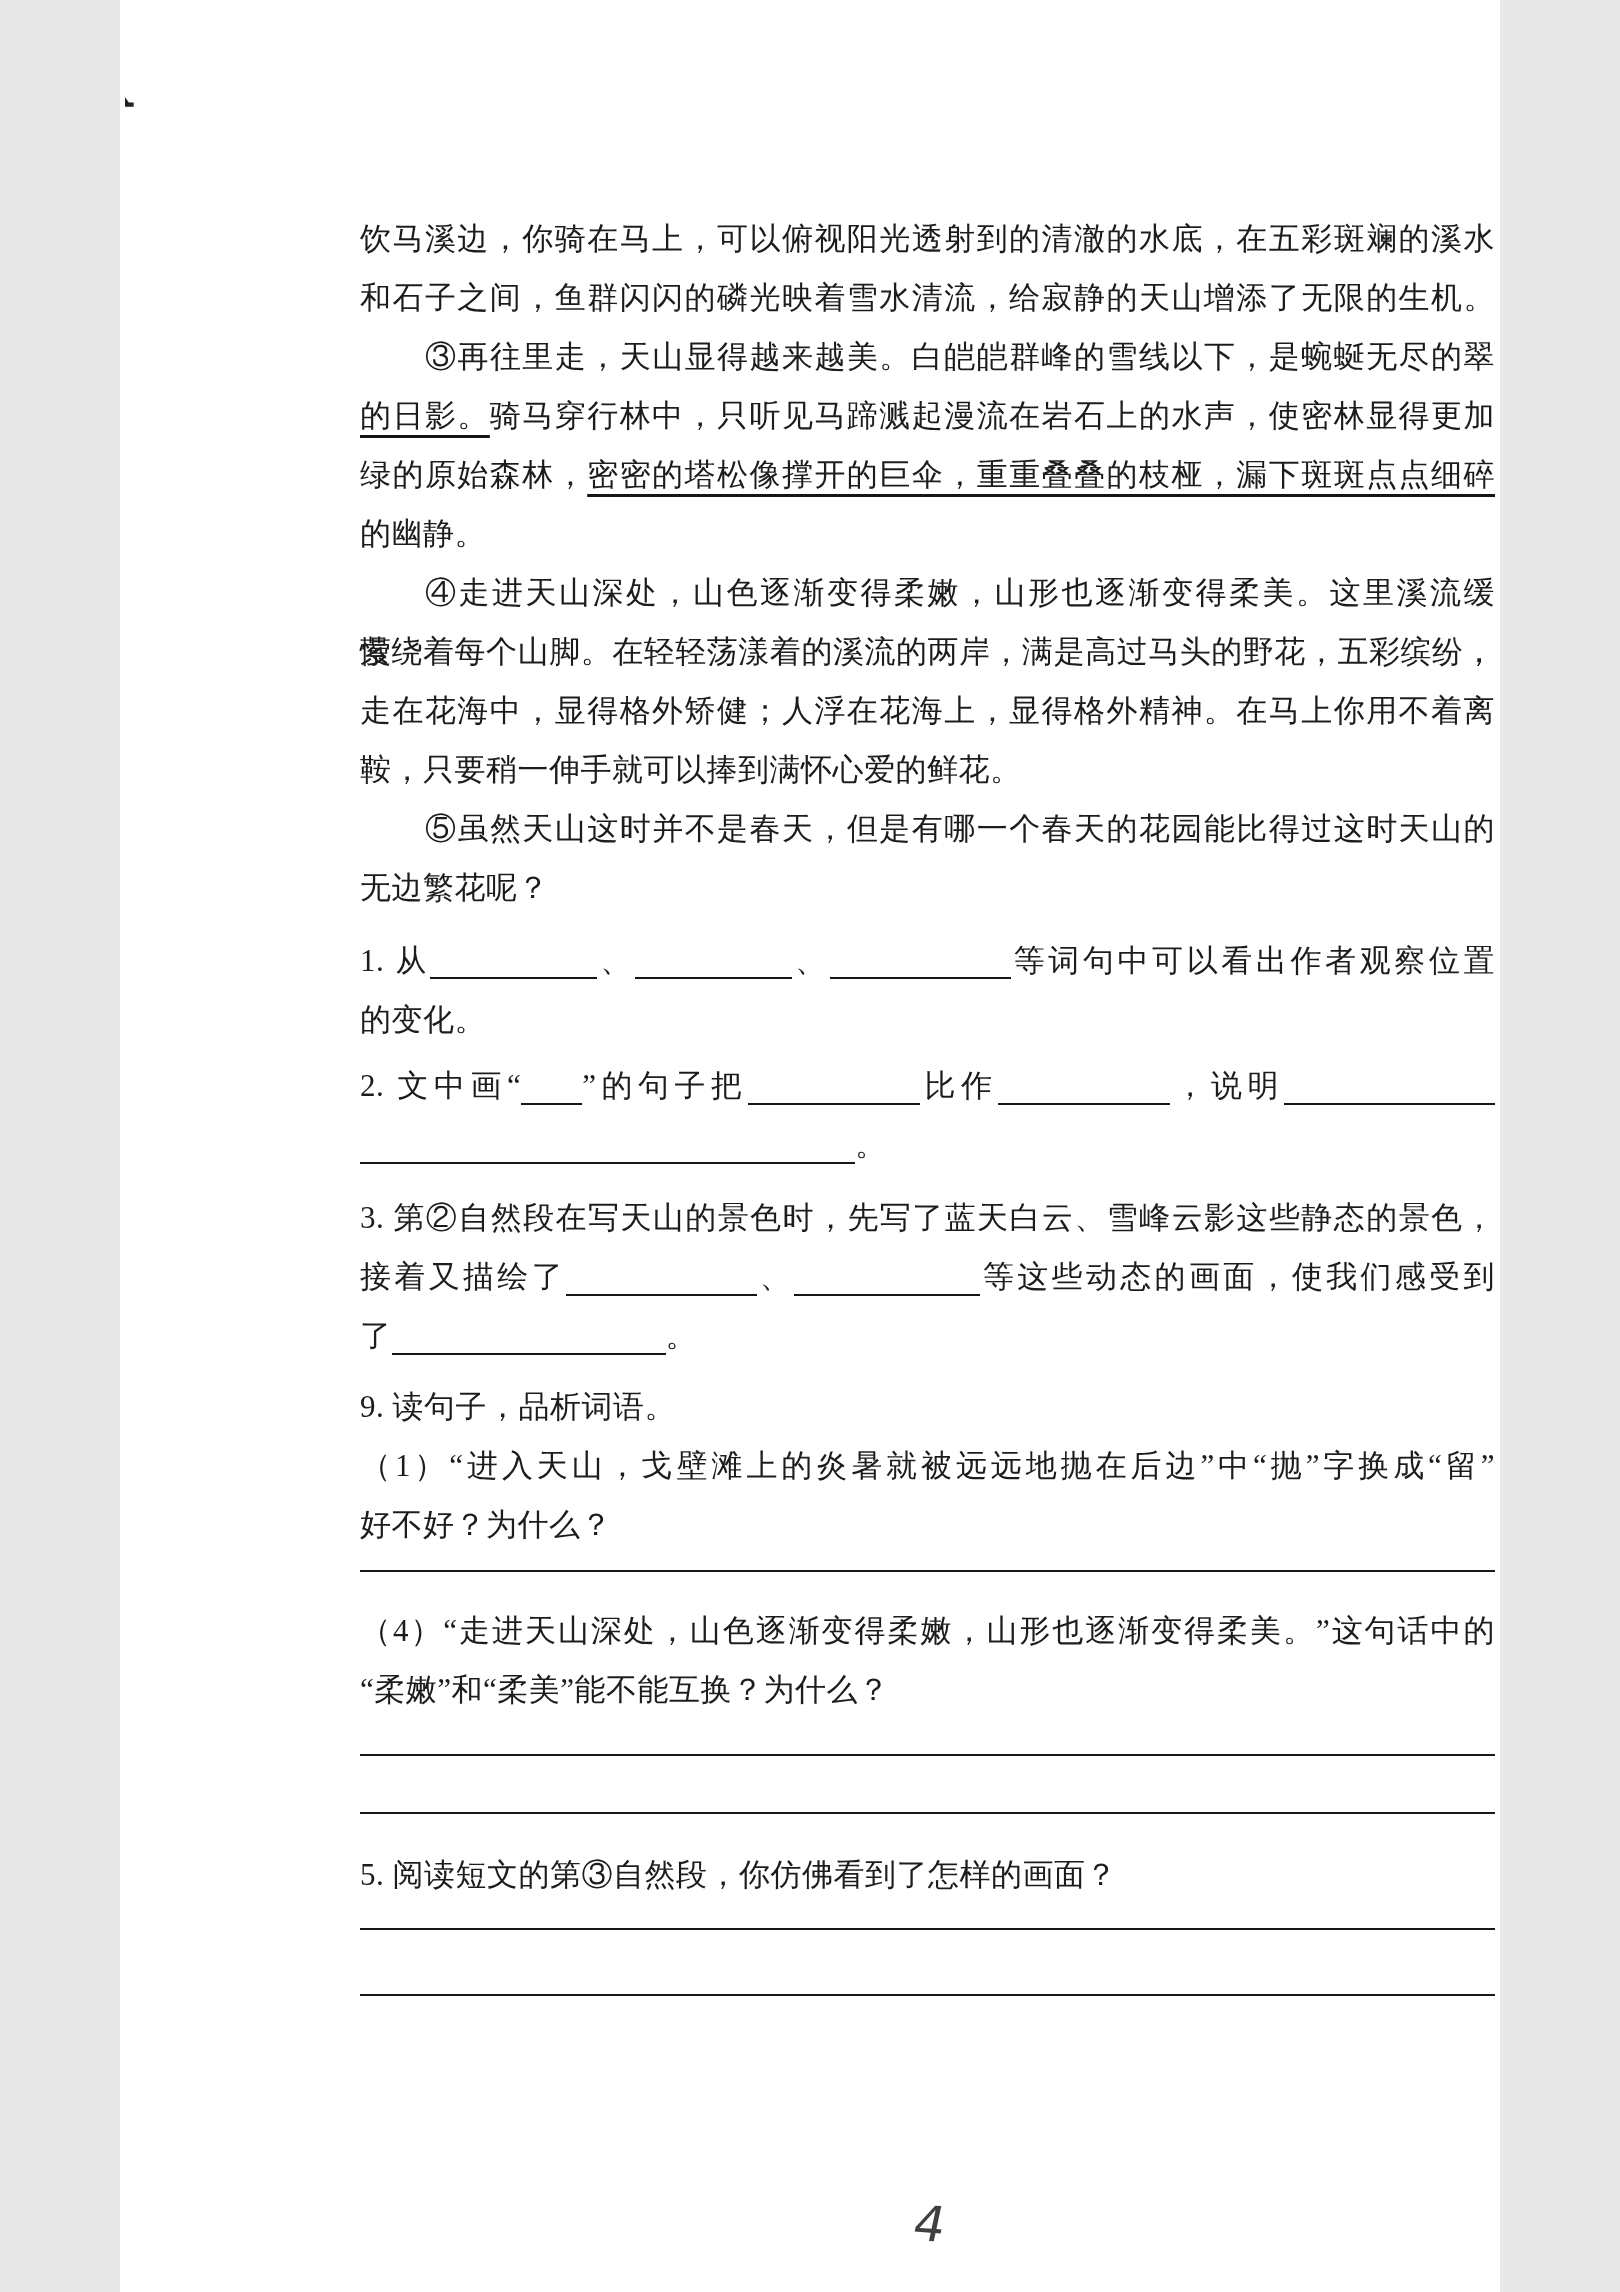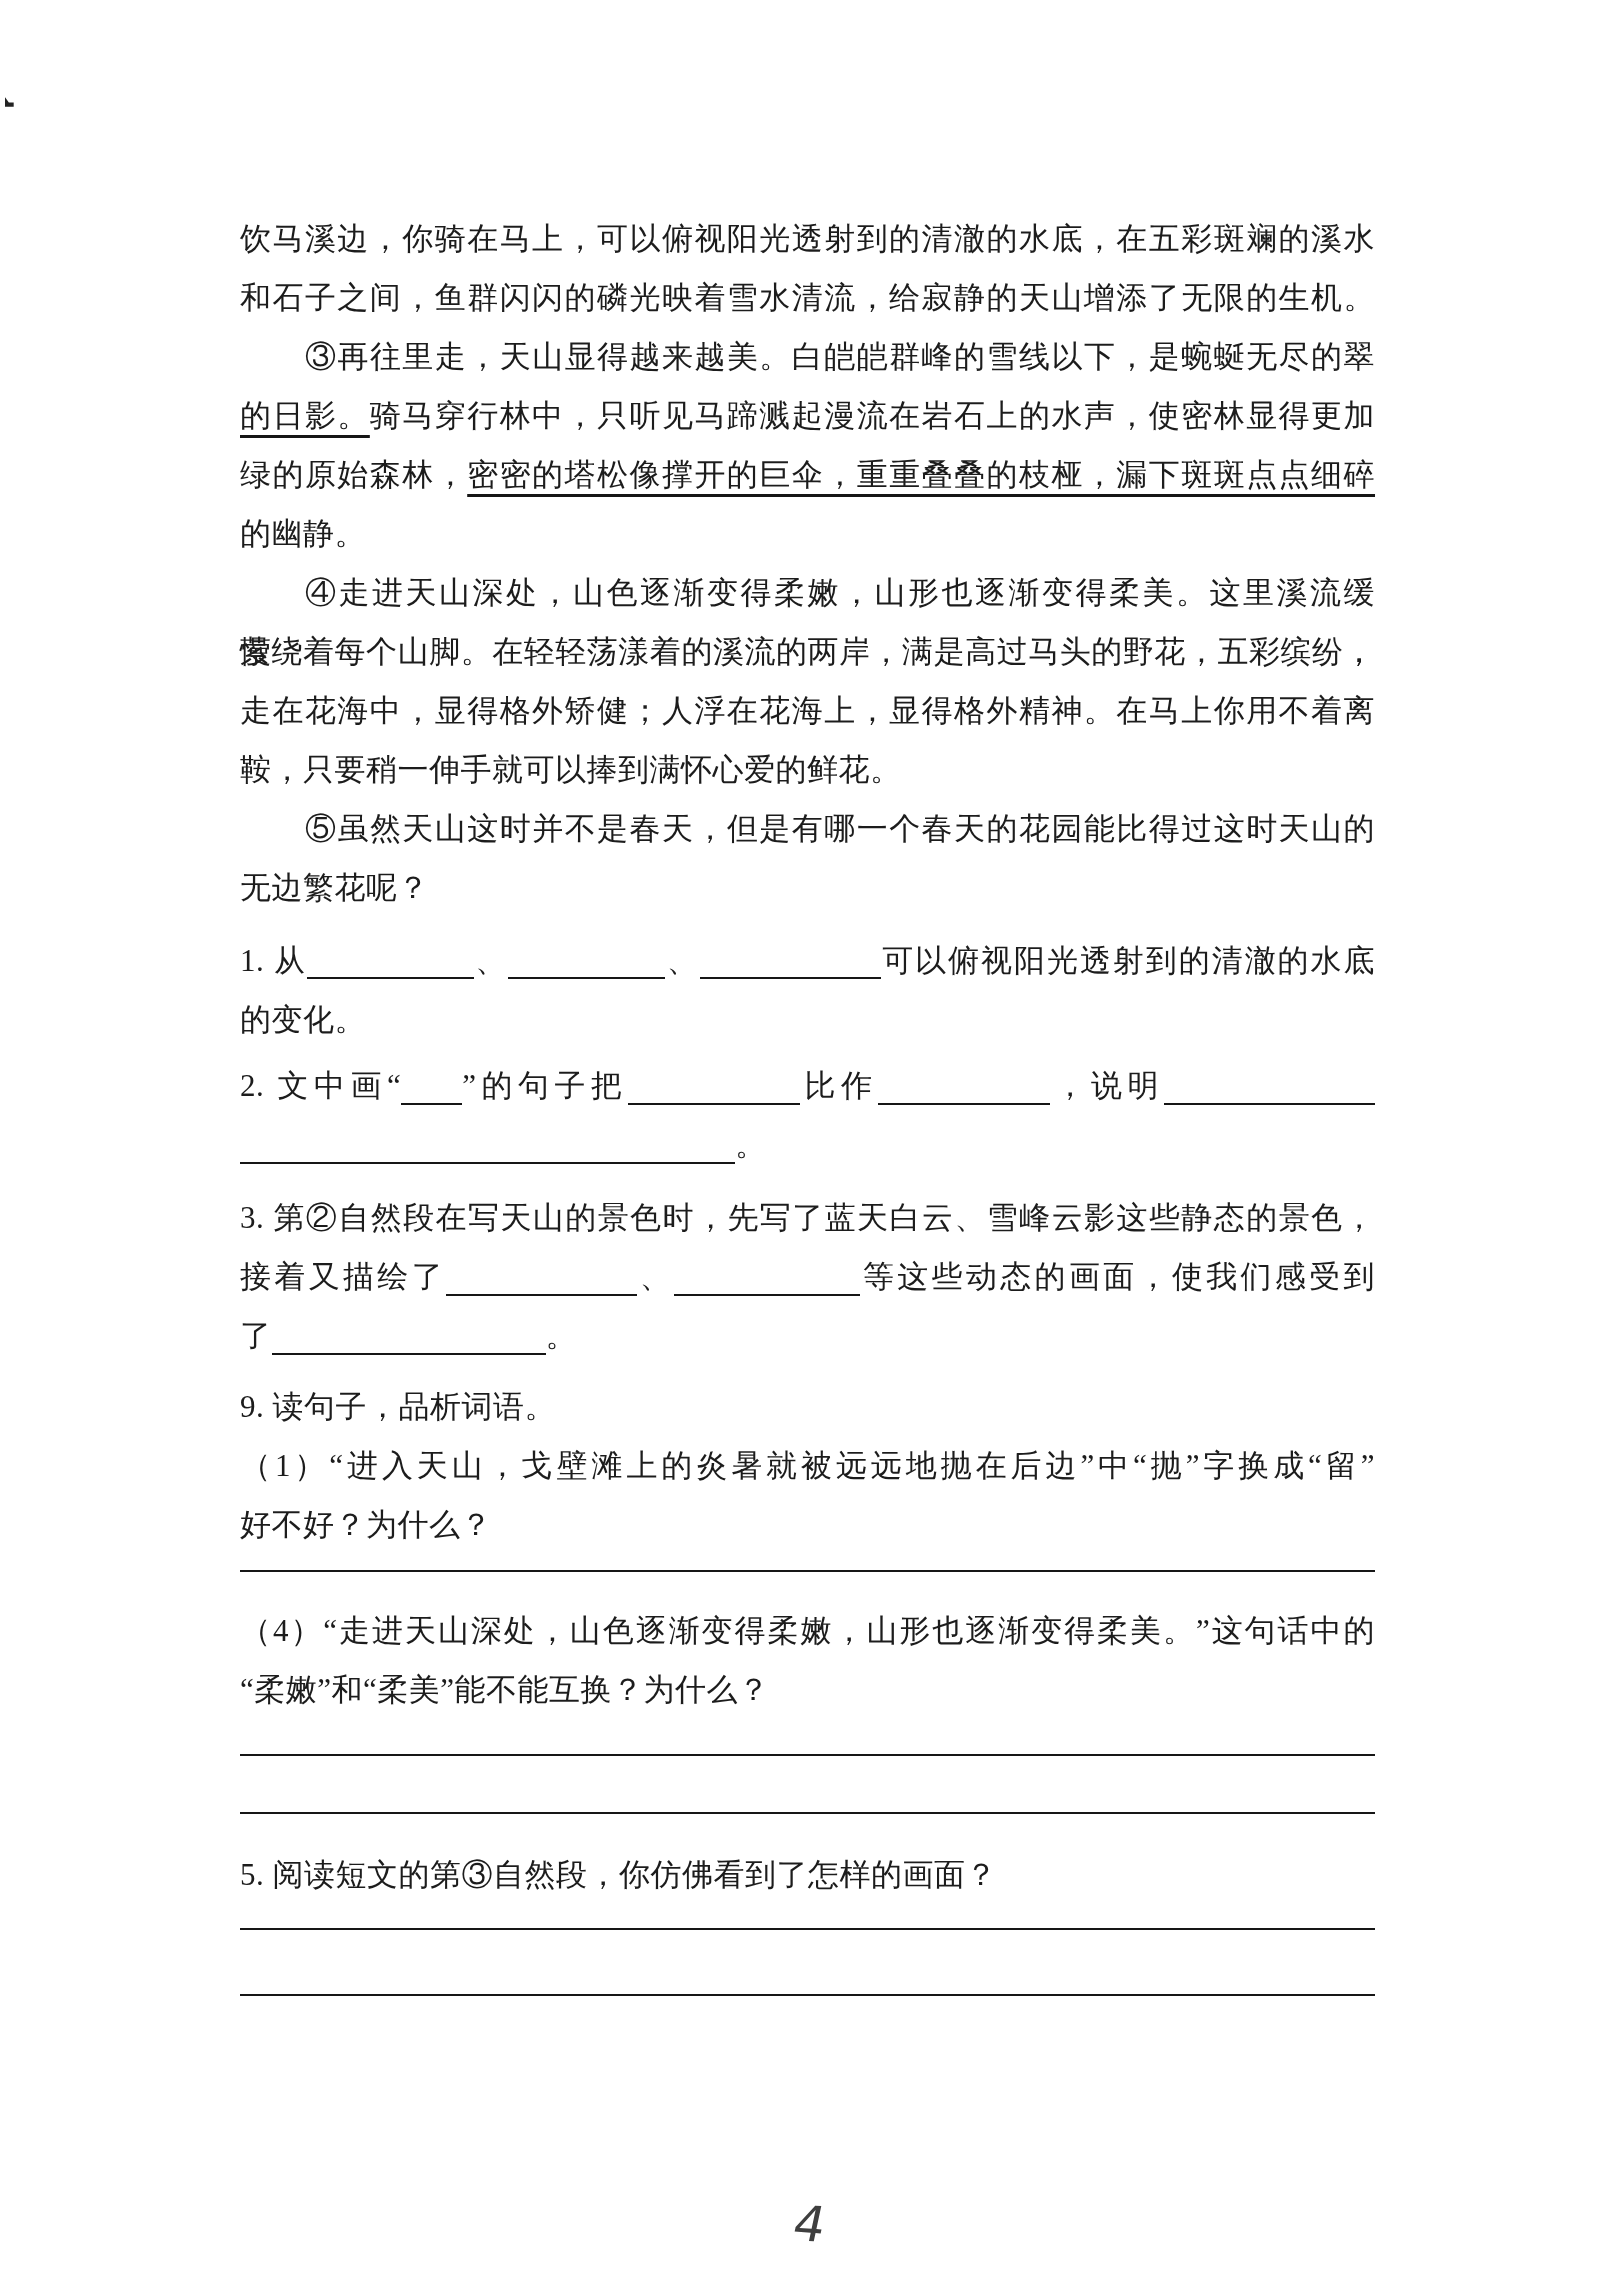--- a/index.html
+++ b/index.html
@@ -1,18 +1,18 @@
 <!DOCTYPE html>
 <html><head>
 <meta charset="utf-8">
 <style>
   html,body{margin:0;padding:0;background:#e8e8e8;}
   .page{
     position:relative;
-    width:1620px;height:2293px;
+    width:1380px;height:2293px;
     background:#ffffff;
     font-family:"Liberation Serif","DejaVu Serif",serif;
     color:#1c1c1c;
     overflow:hidden;
     margin:0 auto;
   }
   .doc{
     position:absolute;
     left:240px;top:209px;width:1135px;
     font-size:31px;
@@ -73,21 +73,21 @@
       <div class="row just ind"><span class="seg">③再往里走，天山显得越来越美。白皑皑群峰的雪线以下，是蜿蜒无尽的翠</span></div>
       <div class="row just"><span class="seg u">的日影。</span><span class="seg">骑马穿行林中，只听见马蹄溅起漫流在岩石上的水声，使密林显得更加</span></div>
       <div class="row just"><span class="seg">绿的原始森林，</span><span class="seg u">密密的塔松像撑开的巨伞，重重叠叠的枝桠，漏下斑斑点点细碎</span></div>
       <div class="row left"><span class="seg">的幽静。</span></div>
       <div class="row just ind"><span class="seg">④走进天山深处，山色逐渐变得柔嫩，山形也逐渐变得柔美。这里溪流缓慢，</span></div>
       <div class="row just"><span class="seg">萦绕着每个山脚。在轻轻荡漾着的溪流的两岸，满是高过马头的野花，五彩缤纷，</span></div>
       <div class="row just"><span class="seg">走在花海中，显得格外矫健；人浮在花海上，显得格外精神。在马上你用不着离</span></div>
       <div class="row left"><span class="seg">鞍，只要稍一伸手就可以捧到满怀心爱的鲜花。</span></div>
       <div class="row just ind"><span class="seg">⑤虽然天山这时并不是春天，但是有哪一个春天的花园能比得过这时天山的</span></div>
       <div class="row left"><span class="seg">无边繁花呢？</span></div>
-      <div class="row just" style="margin-top: 13.7px;"><span class="seg">1. 从</span><span class="blank" style="width: 167px;"></span><span class="seg">、</span><span class="blank" style="width: 157px;"></span><span class="seg">、</span><span class="blank" style="width: 181px;"></span><span class="seg">可以俯视阳光透射到的清澈的水底</span></div>
+      <div class="row just" style="margin-top: 13.7px;"><span class="seg">1. 从</span><span class="blank" style="width: 167px;"></span><span class="seg">、</span><span class="blank" style="width: 157px;"></span><span class="seg">、</span><span class="blank" style="width: 181px;"></span><span class="seg">等词句中可以看出作者观察位置</span></div>
       <div class="row left"><span class="seg">的变化。</span></div>
       <div class="row just" style="margin-top: 7.8px;"><span class="seg">2. 文中画“</span><span class="blank" style="width: 61px;"></span><span class="seg">”的句子把</span><span class="blank" style="width: 172px;"></span><span class="seg">比作</span><span class="blank" style="width: 172px;"></span><span class="seg">，说明</span><span class="blank" style="width: 211px;"></span></div>
       <div class="row left"><span class="blank" style="width: 495px;"></span><span class="seg">。</span></div>
       <div class="row just" style="margin-top: 13.7px;"><span class="seg">3. 第②自然段在写天山的景色时，先写了蓝天白云、雪峰云影这些静态的景色，</span></div>
       <div class="row just"><span class="seg">接着又描绘了</span><span class="blank" style="width: 191px;"></span><span class="seg">、</span><span class="blank" style="width: 186px;"></span><span class="seg">等这些动态的画面，使我们感受到</span></div>
       <div class="row left"><span class="seg">了</span><span class="blank" style="width: 274px;"></span><span class="seg">。</span></div>
       <div class="row left" style="margin-top: 11.8px;"><span class="seg">9. 读句子，品析词语。</span></div>
       <div class="row just"><span class="seg">（1）“进入天山，戈壁滩上的炎暑就被远远地抛在后边”中“抛”字换成“留”</span></div>
       <div class="row left"><span class="seg">好不好？为什么？</span></div>
       <div class="rule" style="height: 15.7px;"></div>

